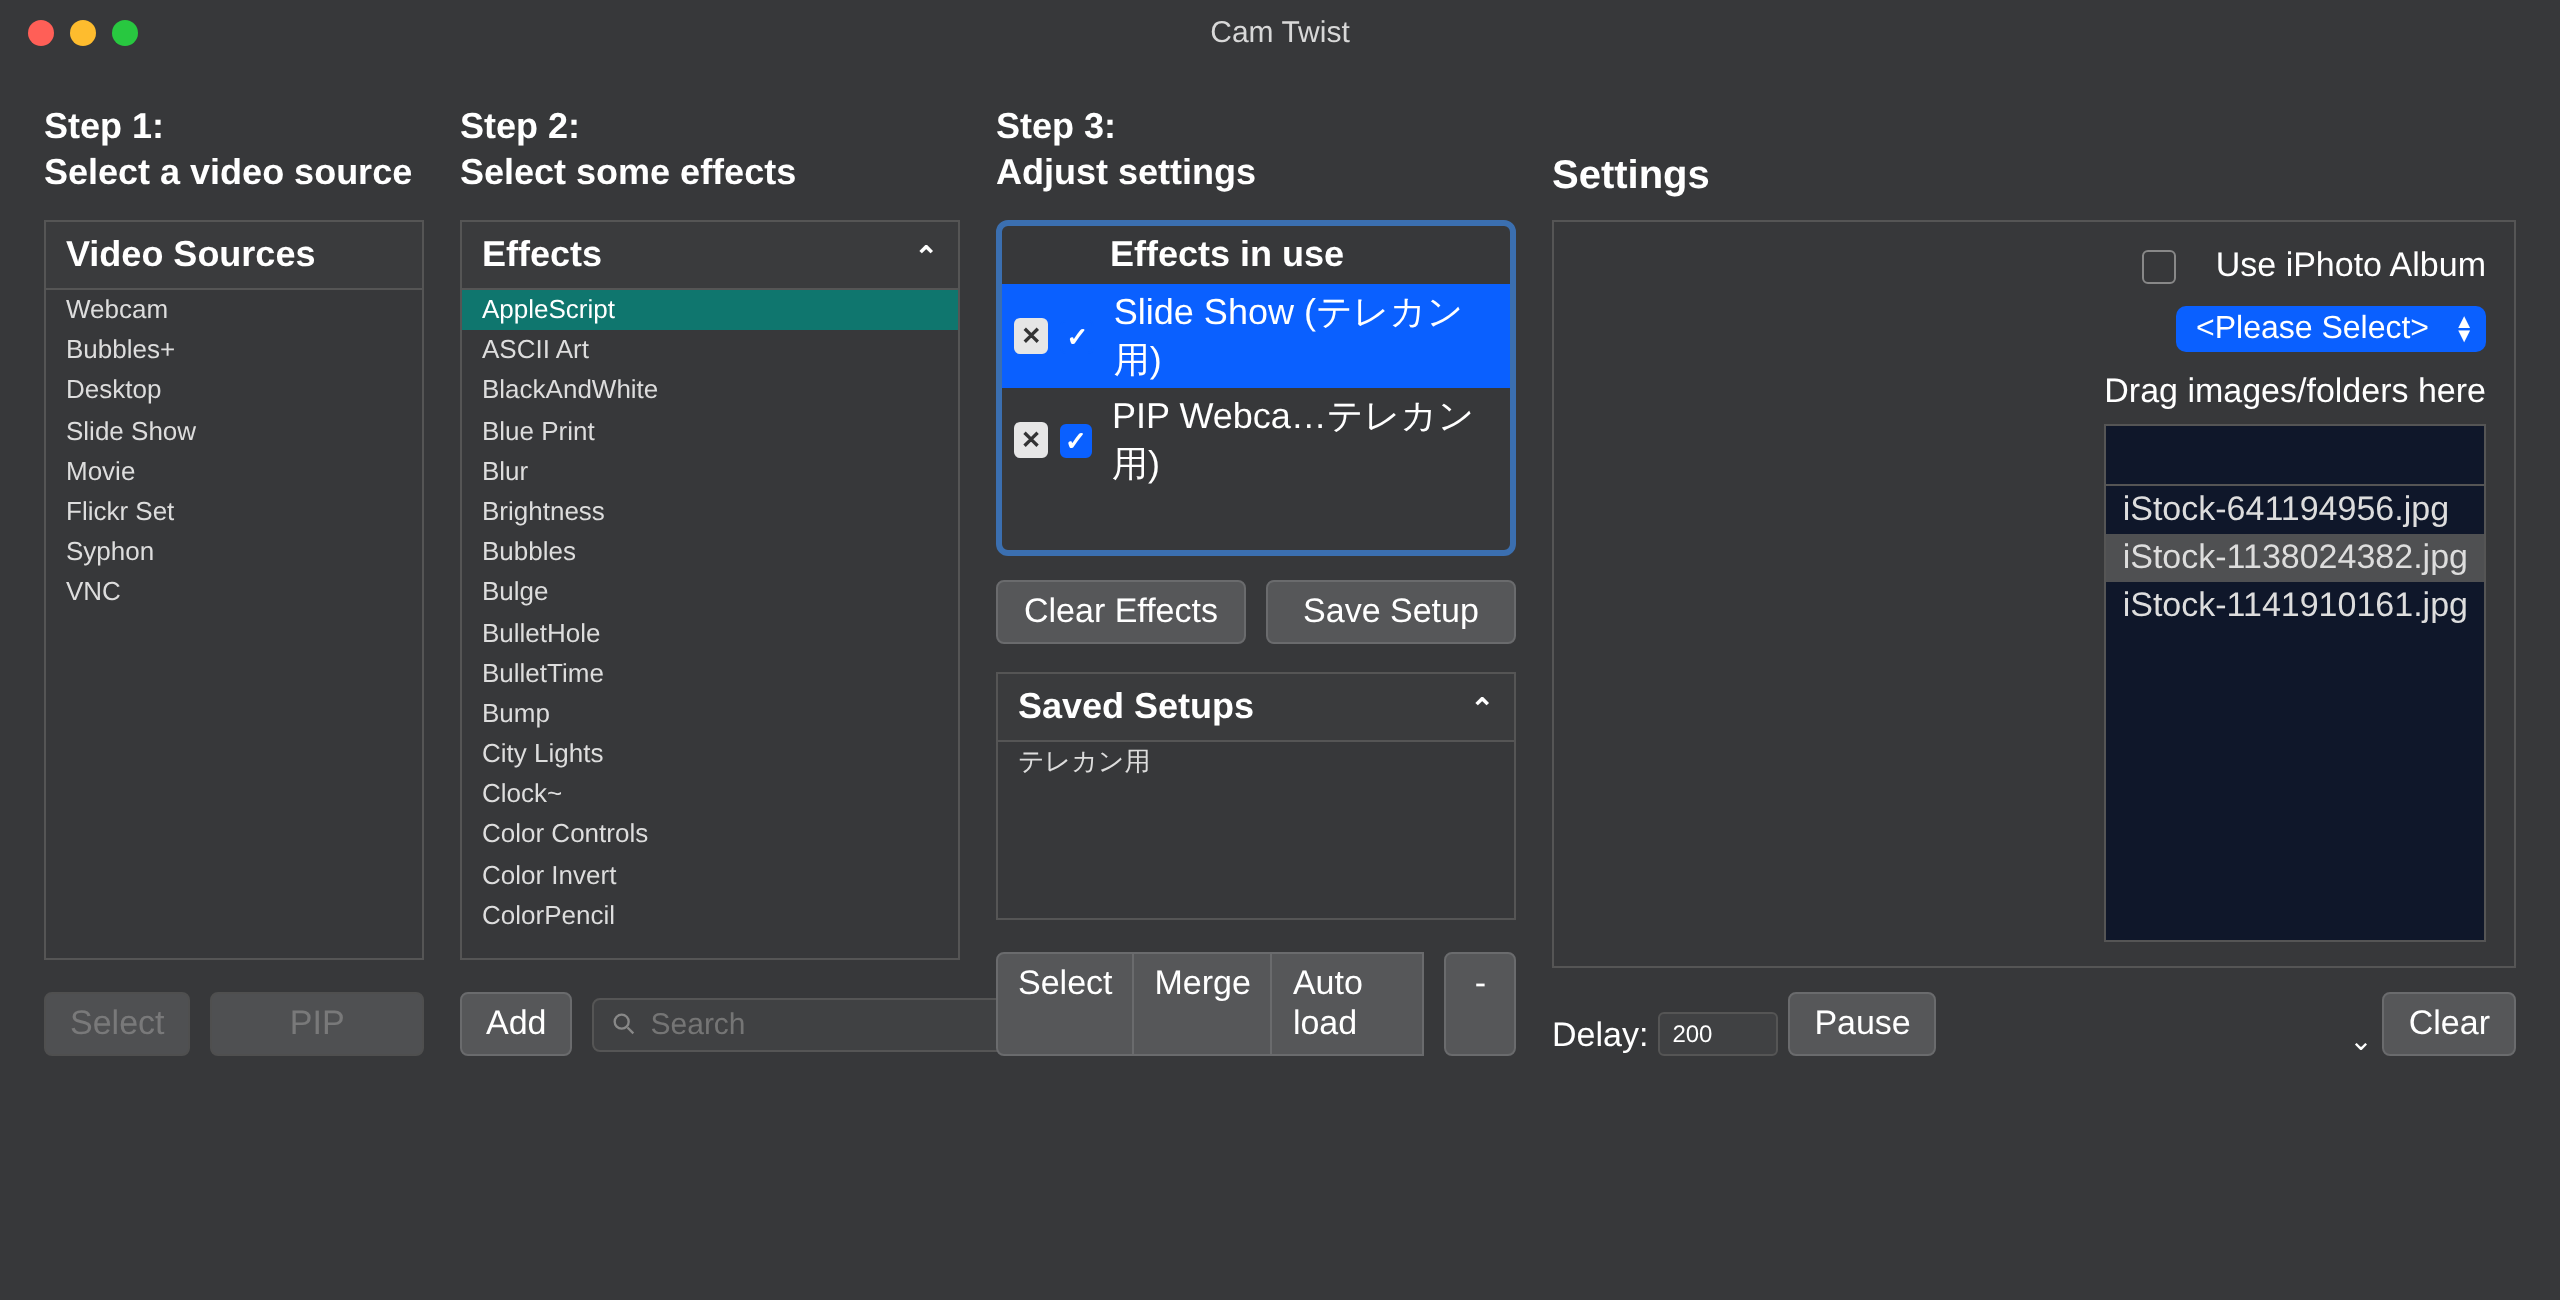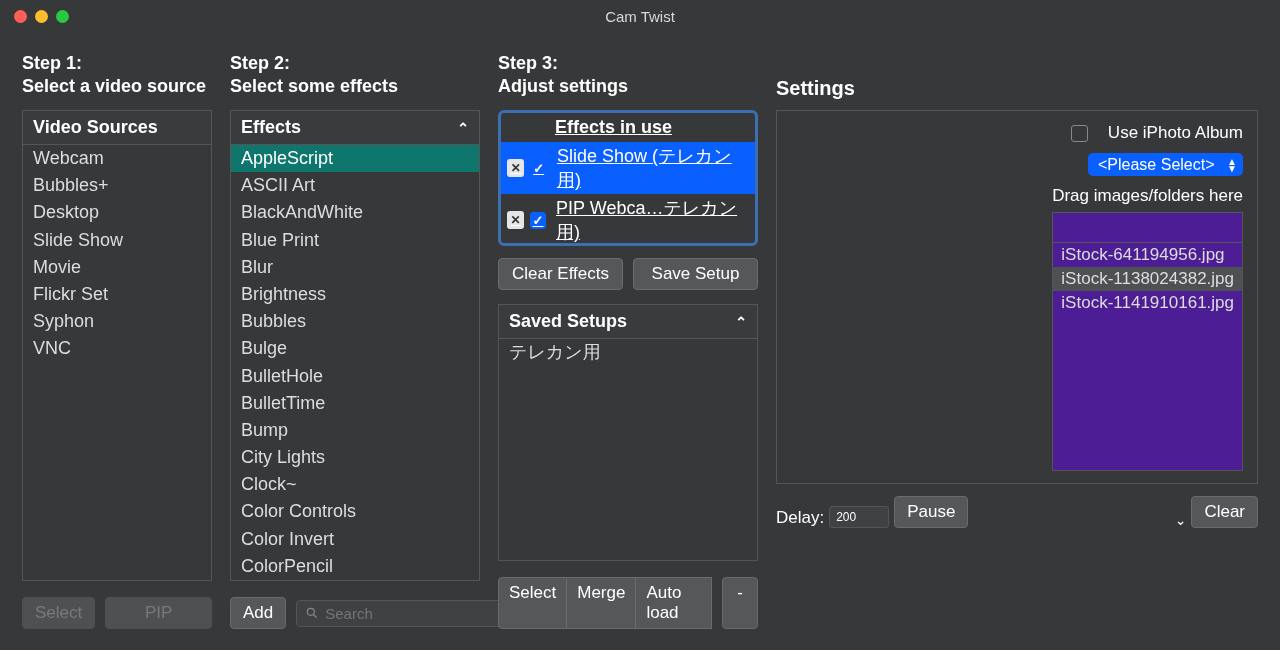--- a/index.html
+++ b/index.html
@@ -9,59 +9,59 @@
   .dot { width:13px; height:13px; border-radius:50%; }
   .red { background:#ff5f57; } .yellow{ background:#febc2e; } .green{ background:#28c840; }
   .titlebar .title { position:absolute; left:0; right:0; text-align:center; color:#d8d8d8; font-size:15px; }
   .cols { display:flex; padding:20px 22px 0 22px; gap:18px; }
   .col { display:flex; flex-direction:column; }
   .c1 { width:190px; } .c2{ width:250px; } .c3{ width:260px; } .c4{ flex:1; }
   .step { font-weight:700; font-size:18px; line-height:1.3; margin-bottom:10px; color:#fff; min-height:48px; }
   .listbox { border:1px solid #555; background:#37383a; flex:1; display:flex; flex-direction:column; overflow:hidden; }
   .list-header { background:#3a3b3d; border-bottom:1px solid #555; padding:6px 10px; font-weight:700; font-size:18px; display:flex; justify-content:space-between; align-items:center; }
   .list-body { overflow:auto; }
-  .list-body .item { padding:1px 10px; color:#ddd; font-size:18px; cursor:default; line-height:1.4; }
+  .list-body .item { padding:1px 10px; color:#ddd; font-size:13px; cursor:default; line-height:1.4; }
   .list-body .item.sel { background:#0f766e; color:#fff; }
   .c1 .listbox, .c2 .listbox { height:426px; }
   .btnrow { display:flex; gap:10px; margin-top:16px; align-items:center; }
   .btn { background:#565759; color:#fff; border:1px solid #6a6b6d; padding:5px 12px; font-size:17px; border-radius:4px; cursor:pointer; }
   .btn.disabled { color:#8a8a8a; border-color:#555; cursor:default; opacity:0.8; }
   .search { flex:1; display:flex; align-items:center; background:#404143; border:1px solid #555; border-radius:4px; padding:4px 8px; }
   .search svg { width:14px; height:14px; fill:none; stroke:#888; stroke-width:2; }
   .search input { flex:1; background:transparent; border:0; outline:none; color:#ddd; font-size:15px; margin-left:6px; }
   .effects-in-use { border:3px solid #3b6fb0; border-radius:6px; background:#37383a; }
   .eiu-header { padding:4px 10px; display:flex; }
   .eiu-header .spacer { width:44px; }
   .eiu-header .lbl { font-weight:700; font-size:18px; }
   .eiu-row { display:flex; align-items:center; padding:2px 6px; font-size:18px; }
   .eiu-row.blue { background:#0a60ff; }
   .eiu-close { width:18px; height:18px; border-radius:3px; background:#e6e6e6; color:#333; display:flex; align-items:center; justify-content:center; font-weight:900; font-size:12px; margin-right:6px; cursor:pointer; }
   .chk { appearance:none; width:17px; height:17px; border-radius:3px; border:1px solid #888; margin-right:10px; cursor:pointer; display:inline-flex; align-items:center; justify-content:center; }
   .chk.checked { background:#0a60ff; border-color:#0a60ff; }
   .chk.checked::after { content:"✓"; color:#fff; font-size:13px; font-weight:900; }
-  .eiu-box { height:136px;text-decoration:underline; }
+  .eiu-box { height:168px; }
   .two { display:flex; gap:10px; margin-top:12px; }
   .two .btn { flex:1; text-align:center; }
   .saved { margin-top:14px; border:1px solid #555; flex:1; display:flex; flex-direction:column; }
   .saved .list-body { flex:1; }
   .segrow { display:flex; gap:0; margin-top:16px; }
   .segrow .seg { background:#565759; border:1px solid #6a6b6d; padding:5px 10px; font-size:17px; cursor:pointer; }
   .segrow .seg + .seg { border-left:0; }
   .segrow .seg:first-child { border-radius:4px 0 0 4px; }
   .segrow .seg.last { border-radius:0 4px 4px 0; margin-left:10px; border-left:1px solid #6a6b6d; border-radius:4px; padding:5px 14px;}
   .settings-title { font-weight:700; font-size:20px; margin-bottom:10px; min-height:48px; display:flex; align-items:flex-end; }
   .panel { border:1px solid #555; background:#37383a; padding:12px 14px; height:374px; display:flex; flex-direction:column;align-items:flex-end; }
   .rowline { display:flex; align-items:center; gap:10px; }
   .selectwrap { margin:10px 0 10px 30px; }
   select.mac { appearance:none; background:#0a60ff; color:#fff; border:0; padding:3px 28px 3px 10px; font-size:16px; border-radius:5px; }
   .selectwrap { position:relative; display:inline-block; }
   .selectwrap::after { content:""; position:absolute; right:8px; top:50%; width:8px; height:12px; transform:translateY(-50%); background:
     linear-gradient(#fff,#fff) center/8px 1px no-repeat; opacity:0; }
   .selectwrap .updown { position:absolute; right:6px; top:50%; transform:translateY(-50%); color:#fff; font-size:10px; line-height:7px; pointer-events:none; }
-  .dropzone { border:1px solid #555; background:#4c1d95; margin-top:6px; flex:1; overflow:auto; }
+  .dropzone { border:1px solid #555; background:#0f172a; margin-top:6px; flex:1; overflow:auto; }
   .dropzone .drow { padding:2px 8px; font-size:17px; color:#ddd; }
   .dropzone .drow.sel { background:#4f5052; }
   .dropzone .hdr-space { height:30px; border-bottom:1px solid #555; }
   .bottomset { display:flex; align-items:flex-end; gap:5px; margin-top:12px; }
   .numbox { background:#404143; border:1px solid #555; color:#fff; width:60px; padding:3px 6px; font-size:12px; border-radius:3px; }
   .spacer-flex { flex:1; }
   .chev { font-size:14px; }
 </style>
 </head>
 <body>

